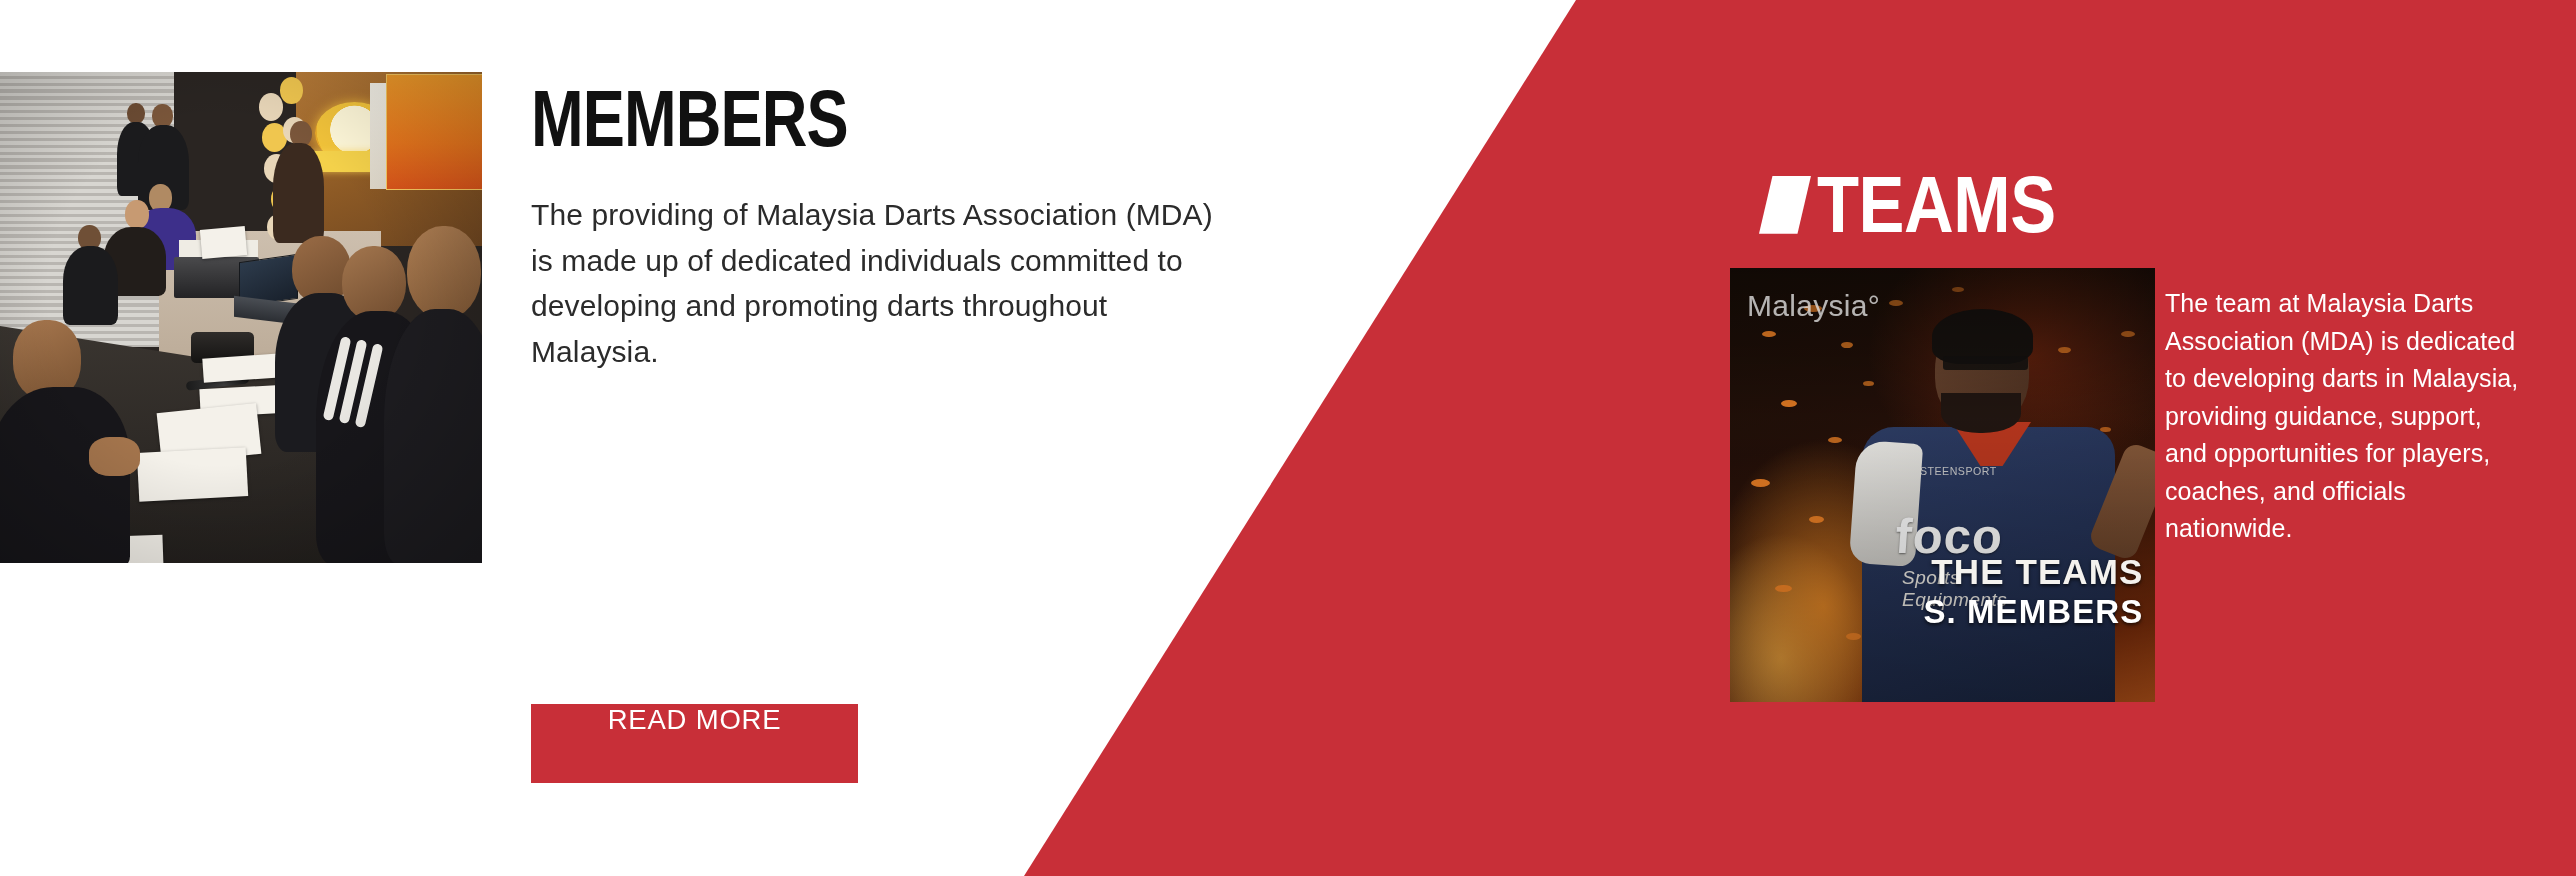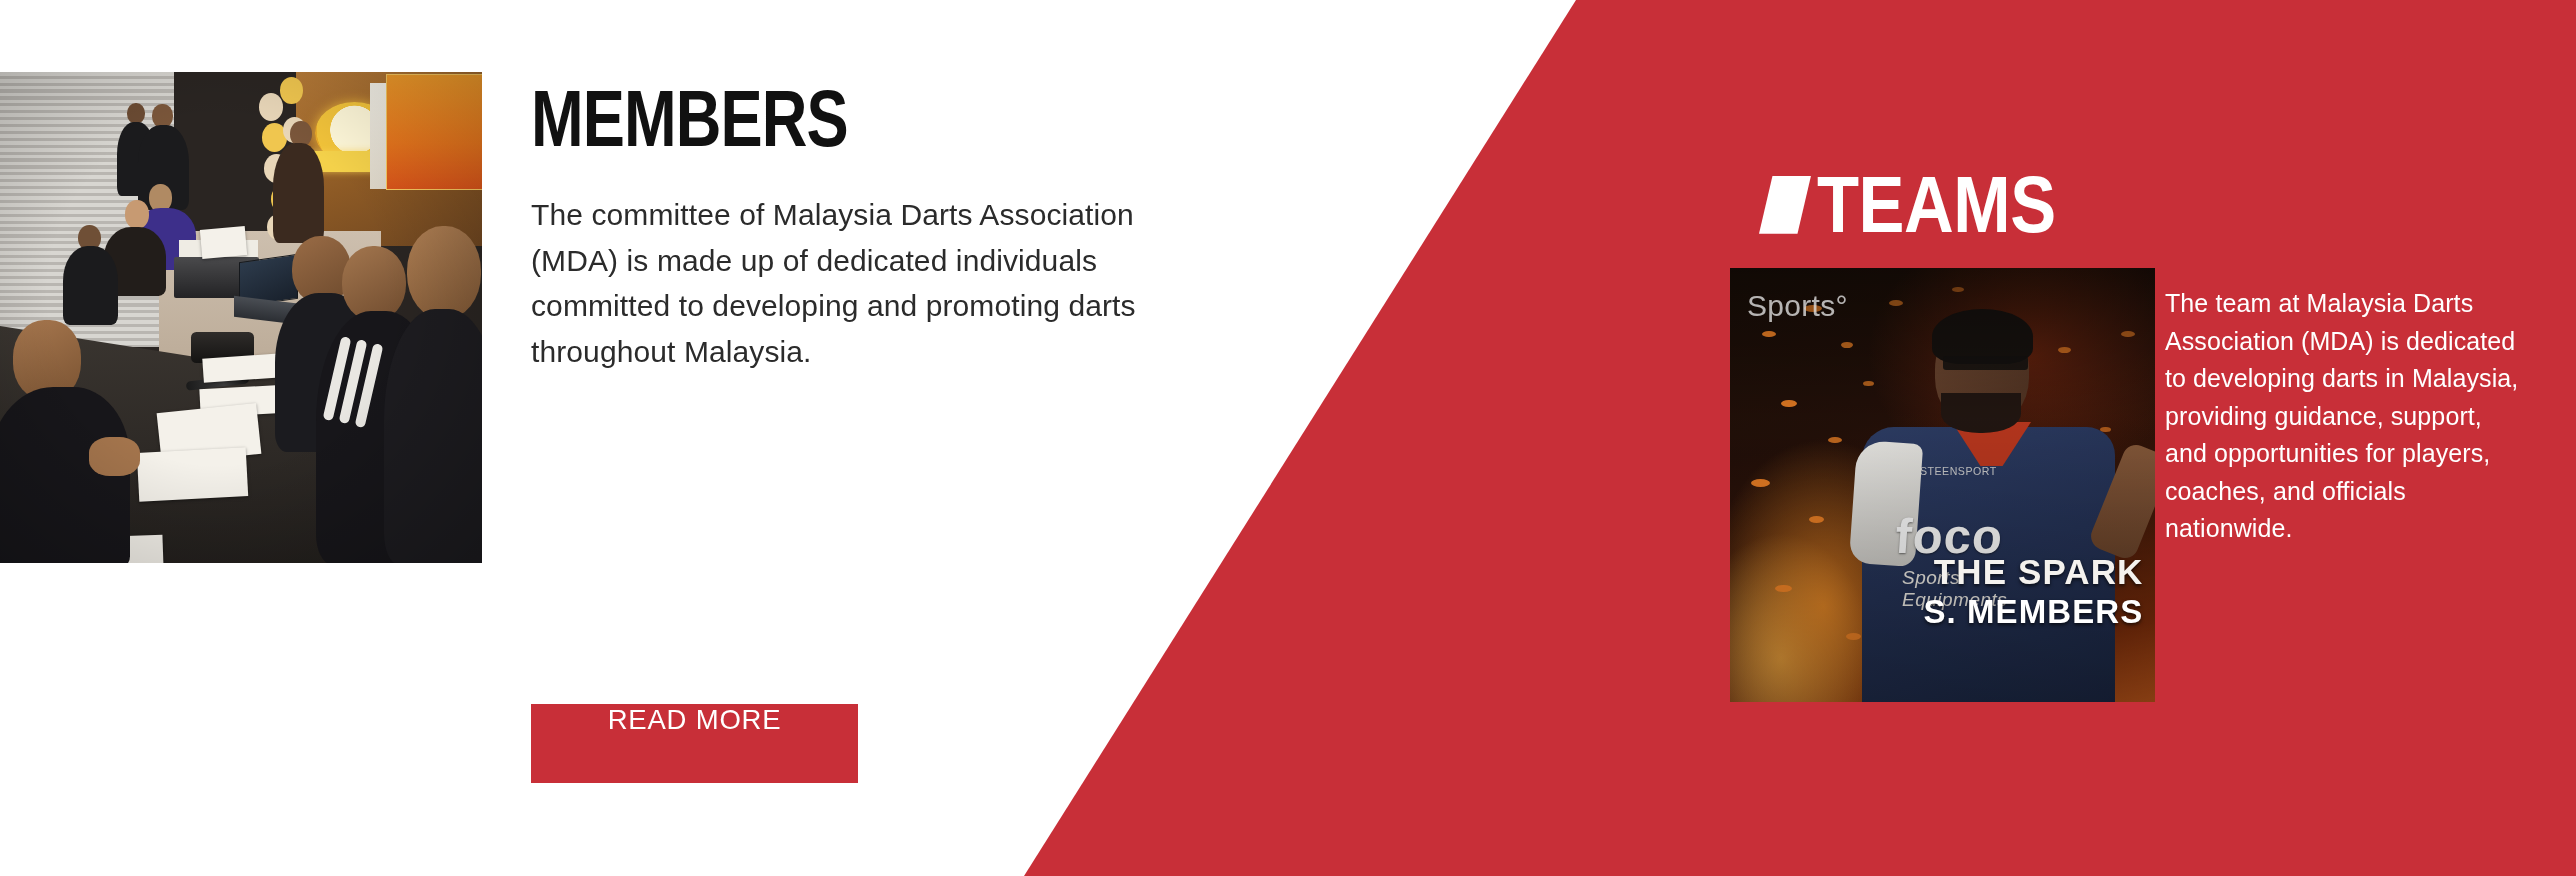--- a/index.html
+++ b/index.html
@@ -298,21 +298,21 @@
       <div style="position:absolute;left:332px;top:264px;width:9.5px;height:85px;background:#e9e7e2;transform:rotate(13deg);border-radius:4.8px;"></div>
       <div style="position:absolute;left:348px;top:267px;width:9.5px;height:85px;background:#e9e7e2;transform:rotate(13deg);border-radius:4.8px;"></div>
       <div style="position:absolute;left:364px;top:271px;width:9.5px;height:85px;background:#e9e7e2;transform:rotate(13deg);border-radius:4.8px;"></div>
 
       <div class="mp-vignette"></div>
     </div>
   </div>
 
   <div class="members-col">
     <h1 class="members-title">MEMBERS</h1>
-    <p class="members-p">The committee of Malaysia Darts Association (MDA) is made up of dedicated individuals committed to developing and promoting darts throughout Malaysia.</p>
+    <p class="members-p">The providing of Malaysia Darts Association (MDA) is made up of dedicated individuals committed to developing and promoting darts throughout Malaysia.</p>
   </div>
 
   <div class="read-more">
     <span>READ MORE</span>
   </div>
 
   <div class="teams-head">
     <div class="teams-slash"></div>
     <div class="teams-title">TEAMS</div>
   </div>
@@ -350,22 +350,22 @@
     <div class="pl-hair"></div>
     <div class="pl-beard"></div>
     <div class="pl-glass"></div>
 
     <div class="pl-shoulder-txt">STEENSPORT</div>
     <div class="pl-logo">foco</div>
     <div class="pl-logo-sub">Sports Equipments</div>
 
     <div class="pc-darken"></div>
 
-    <div class="pc-watermark">Sports°</div>
-    <div class="pc-spark-title">THE SPARK</div>
+    <div class="pc-watermark">Malaysia°</div>
+    <div class="pc-spark-title">THE TEAMS</div>
     <div class="pc-spark-sub">S. MEMBERS</div>
   </div>
 
   <div class="teams-col">
     <p class="teams-p">The team at Malaysia Darts Association (MDA) is dedicated to developing darts in Malaysia, providing guidance, support, and opportunities for players, coaches, and officials nationwide.</p>
   </div>
 
 </div>
 
 

